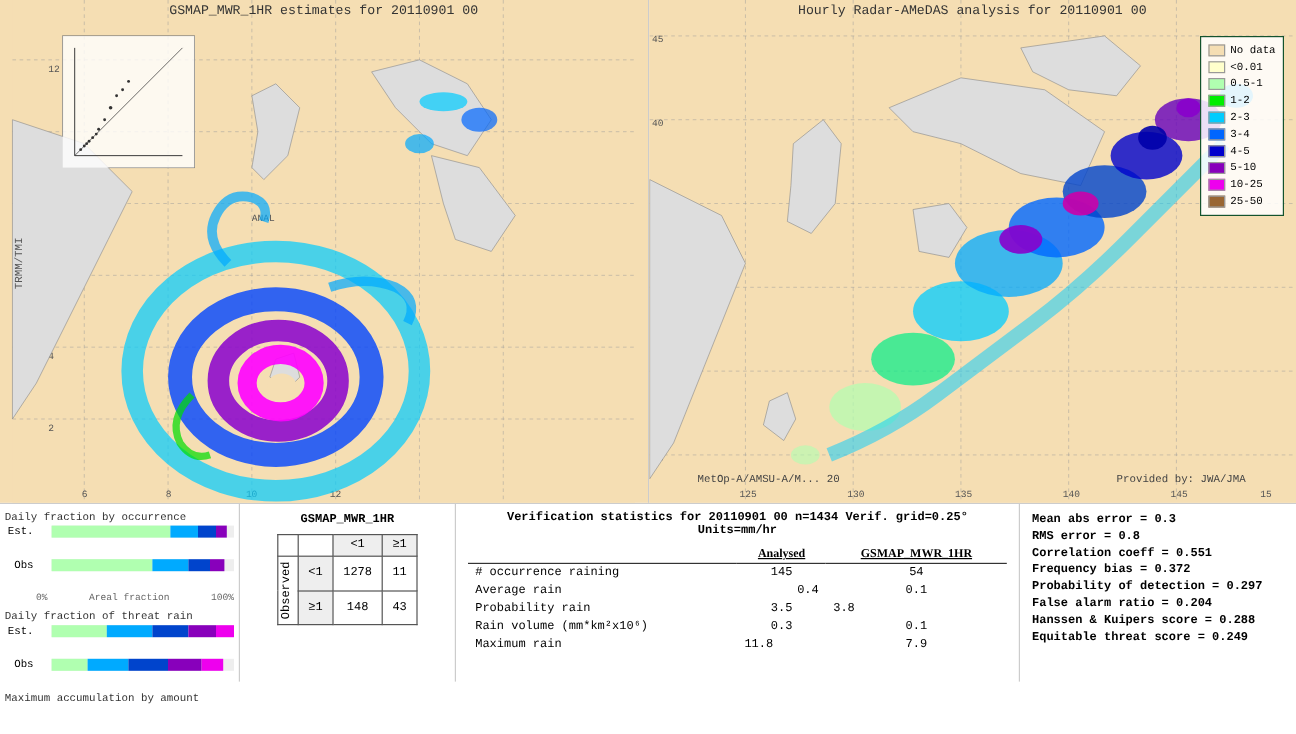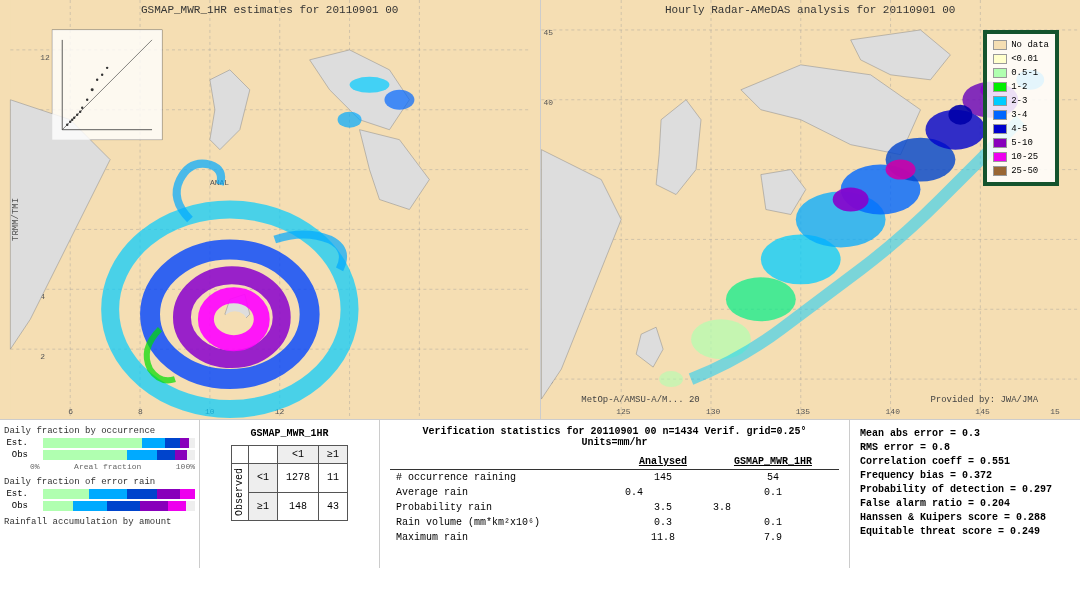--- a/index.html
+++ b/index.html
@@ -50,23 +50,23 @@
 
     .map-canvas {
       width: 100%;
       height: 100%;
     }
 
     
     .legend {
       position: absolute;
       top: 30px;
-      right: 21px;
+      right: 10px;
       background: rgba(255,255,255,0.85);
-      border: 4px solid #14532d;
+      border: 1px solid #14532d;
       padding: 4px 6px;
       font-size: 9px;
       line-height: 14px;
       z-index: 20;
     }
 
     .legend-item {
       display: flex;
       align-items: center;
       gap: 4px;
@@ -102,21 +102,21 @@
 
     .chart-label {
       font-size: 9px;
       color: #333;
       margin-bottom: 2px;
     }
 
     .bar-row {
       display: flex;
       align-items: center;
-      margin-bottom: 2px;
+      margin-bottom: 18px;
       gap: 15px;
     }
 
     .bar-row-label {
       width: 24px;
       font-size: 9px;
       text-align: right;
     }
 
     .bar-track {
@@ -198,20 +198,21 @@
     }
 
     .verif-table tr.divider td {
       border-top: 1px solid #333;
     }
 
     .verif-table .col-header {
       text-align: center;
       font-weight: bold;
       text-decoration: underline;
+      font-family: Liberation Serif, serif;
     }
 
     
     .scores-panel {
       width: 230px;
       min-width: 230px;
       padding: 8px 10px;
       font-size: 10px;
     }
 
@@ -457,21 +458,21 @@
           </div>
         </div>
         <div class="bar-axis">
           <span>0%</span>
           <span>Areal fraction</span>
           <span>100%</span>
         </div>
       </div>
 
       <div class="chart-section">
-        <div class="chart-label">Daily fraction of error rain</div>
+        <div class="chart-label">Daily fraction of threat rain</div>
         <div class="bar-row">
           <span class="bar-row-label">Est.</span>
           <div class="bar-track">
             <div class="bar-fill" style="width:30%;background:#b0ffb0;"></div>
             <div class="bar-fill" style="left:30%;width:25%;background:#00aaff;"></div>
             <div class="bar-fill" style="left:55%;width:20%;background:#0044cc;"></div>
             <div class="bar-fill" style="left:75%;width:15%;background:#8800bb;"></div>
             <div class="bar-fill" style="left:90%;width:10%;background:#ee00ee;"></div>
           </div>
         </div>
@@ -481,21 +482,21 @@
             <div class="bar-fill" style="width:20%;background:#b0ffb0;"></div>
             <div class="bar-fill" style="left:20%;width:22%;background:#00aaff;"></div>
             <div class="bar-fill" style="left:42%;width:22%;background:#0044cc;"></div>
             <div class="bar-fill" style="left:64%;width:18%;background:#8800bb;"></div>
             <div class="bar-fill" style="left:82%;width:12%;background:#ee00ee;"></div>
           </div>
         </div>
       </div>
 
       <div class="chart-section">
-        <div class="chart-label">Rainfall accumulation by amount</div>
+        <div class="chart-label">Maximum accumulation by amount</div>
       </div>
     </div>
 
     <div class="contingency-panel">
       <div class="contingency-title">GSMAP_MWR_1HR</div>
       <table class="cont-table">
         <tbody>
             <tr>
           <td></td>
           <td></td>
@@ -526,36 +527,36 @@
           <td class="col-header">Analysed</td>
           <td class="col-header">GSMAP_MWR_1HR</td>
         </tr>
         <tr class="divider">
           <td># occurrence raining</td>
           <td style="text-align:center;">145</td>
           <td style="text-align:center;">54</td>
         </tr>
         <tr>
           <td>Average rain</td>
-          <td style="text-align:left;">0.4</td>
+          <td style="text-align:right;">0.4</td>
           <td style="text-align:center;">0.1</td>
         </tr>
         <tr>
           <td>Probability rain</td>
           <td style="text-align:center;">3.5</td>
           <td style="text-align:left;margin-top:13px;">3.8</td>
         </tr>
         <tr>
           <td>Rain volume (mm*km²x10⁶)</td>
           <td style="text-align:center;">0.3</td>
           <td style="text-align:center;">0.1</td>
         </tr>
         <tr>
           <td>Maximum rain</td>
-          <td style="text-align:center;">11.8</td>
+          <td style="">11.8</td>
           <td style="text-align:center;">7.9</td>
         </tr>
       </tbody>
         </table>
     </div>
 
     <div class="scores-panel">
       <div class="score-line">Mean abs error = 0.3</div>
       <div class="score-line">RMS error = 0.8</div>
       <div class="score-line">Correlation coeff = 0.551</div>

